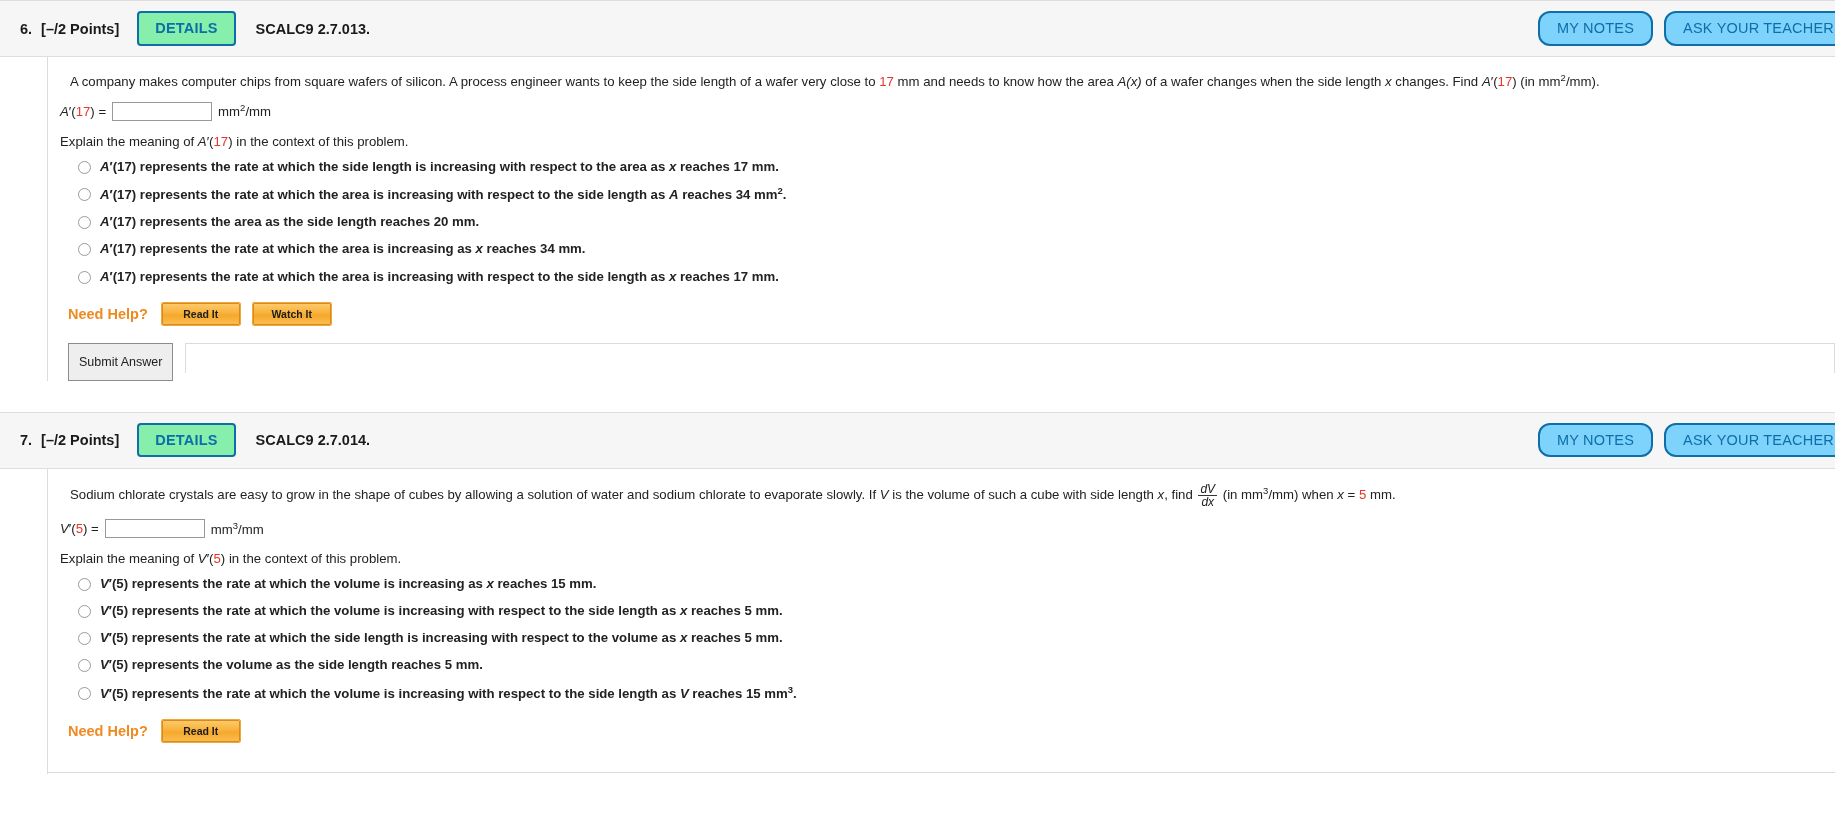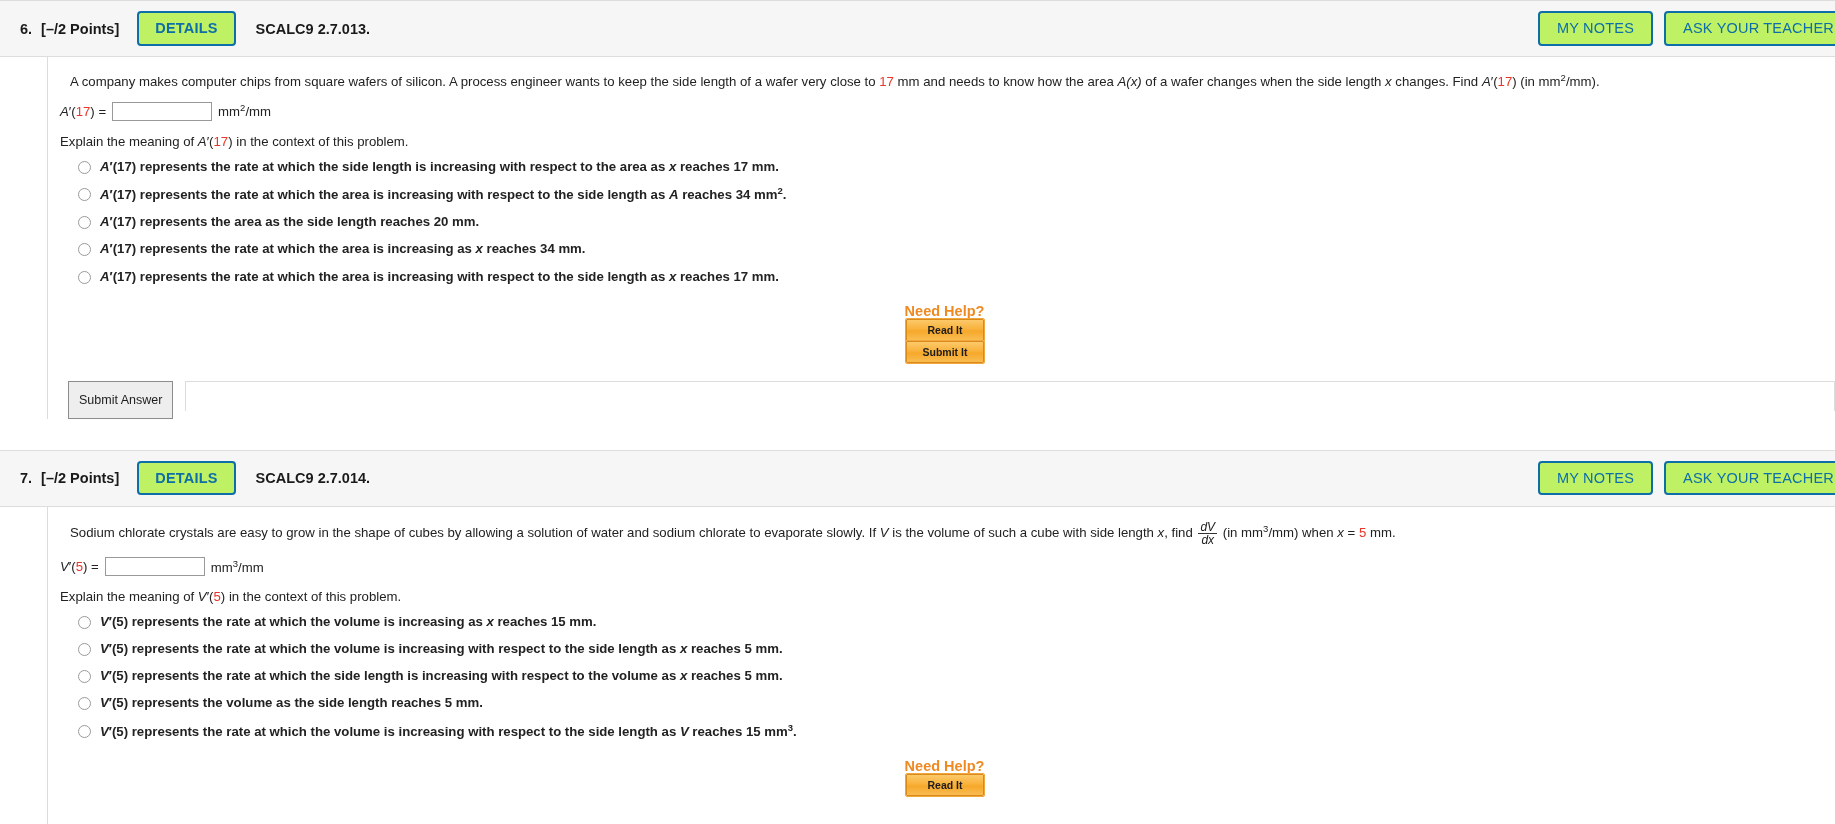--- a/index.html
+++ b/index.html
@@ -44,21 +44,21 @@
     font-weight: bold;
     font-size: 14.5px;
     color: #1a1a1a;
     margin-right: 18px;
     white-space: nowrap;
   }
 
   .details-btn {
     border: 2px solid #0d6ea8;
     border-radius: 4px;
-    background: #bef264;
+    background: #86efac;
     color: #0d6ea8;
     font-size: 14.5px;
     font-weight: bold;
     letter-spacing: .2px;
     padding: 8px 16px;
     cursor: pointer;
     line-height: 1;
     font-family: "Liberation Sans", sans-serif;
   }
 
@@ -73,22 +73,22 @@
   .header-right {
     margin-left: auto;
     display: flex;
     align-items: center;
     gap: 11px;
     padding-right: 0;
   }
 
   .hdr-btn {
     border: 2px solid #0d6ea8;
-    border-radius: 4px;
-    background: #bef264;
+    border-radius: 12px;
+    background: #7dd3fc;
     color: #0d6ea8;
     font-size: 14.5px;
     letter-spacing: .2px;
     padding: 8px 17px;
     cursor: pointer;
     white-space: nowrap;
     line-height: 1;
     font-family: "Liberation Sans", sans-serif;
   }
   .hdr-btn.clipped {
@@ -159,21 +159,20 @@
     cursor: pointer;
   }
   .option .otext { line-height: 1.3; white-space: nowrap; }
 
   
   .need-help-row {
     display: flex;
     align-items: center;
     margin-top: 18px;
     margin-left: 8px;
-    flex-direction: column;
   }
   .need-help-label {
     color: #ef8a22;
     font-weight: bold;
     font-size: 14.5px;
     margin-right: 14px;
   }
   .help-btn {
     display: inline-block;
     border: 1px solid #d98a1a;
@@ -284,21 +283,21 @@
       </div>
       <div class="option">
         <span class="radio"></span>
         <span class="otext"><span class="ital">A</span><span>′(17)</span><span> represents the rate at which the area is increasing with respect to the side length as </span><span class="ital">x</span><span> reaches 17 mm.</span></span>
       </div>
     </div>
 
     <div class="need-help-row">
       <span class="need-help-label">Need Help?</span>
       <span class="help-btn">Read It</span>
-      <span class="help-btn">Submit It</span>
+      <span class="help-btn">Watch It</span>
     </div>
 
     <div class="submit-row">
       <button class="submit-btn">Submit Answer</button>
       <div class="submit-panel"></div>
     </div>
 
   </div>
 </div>
 

